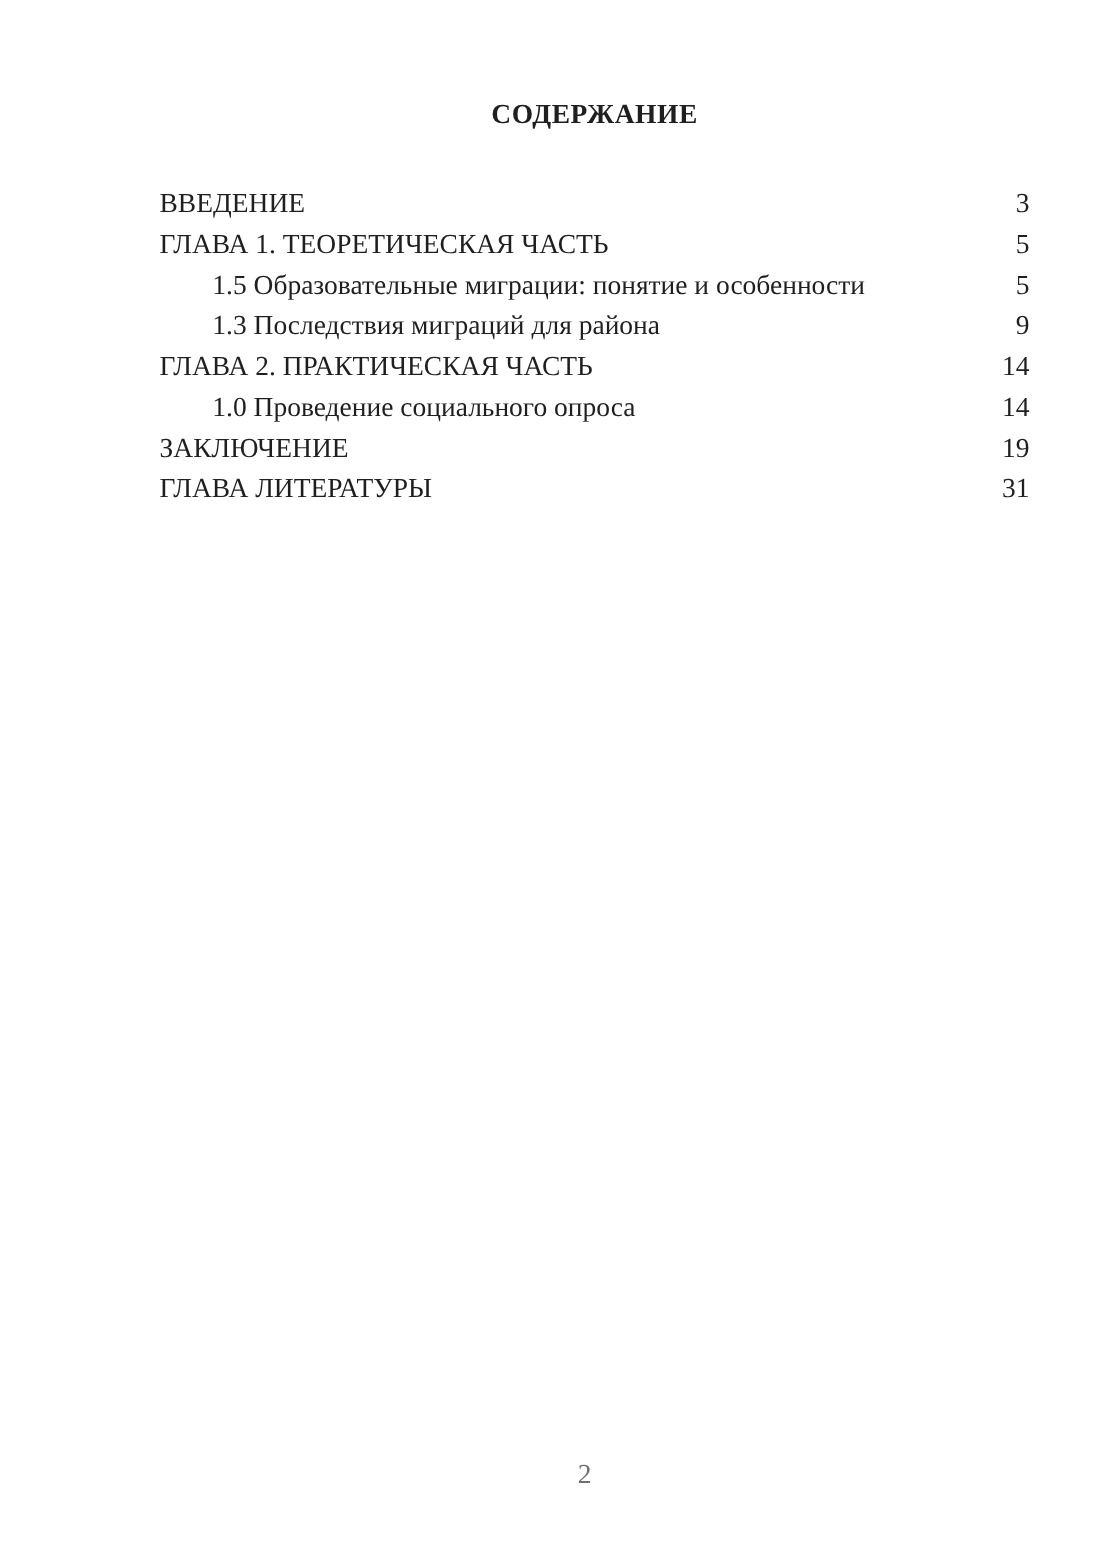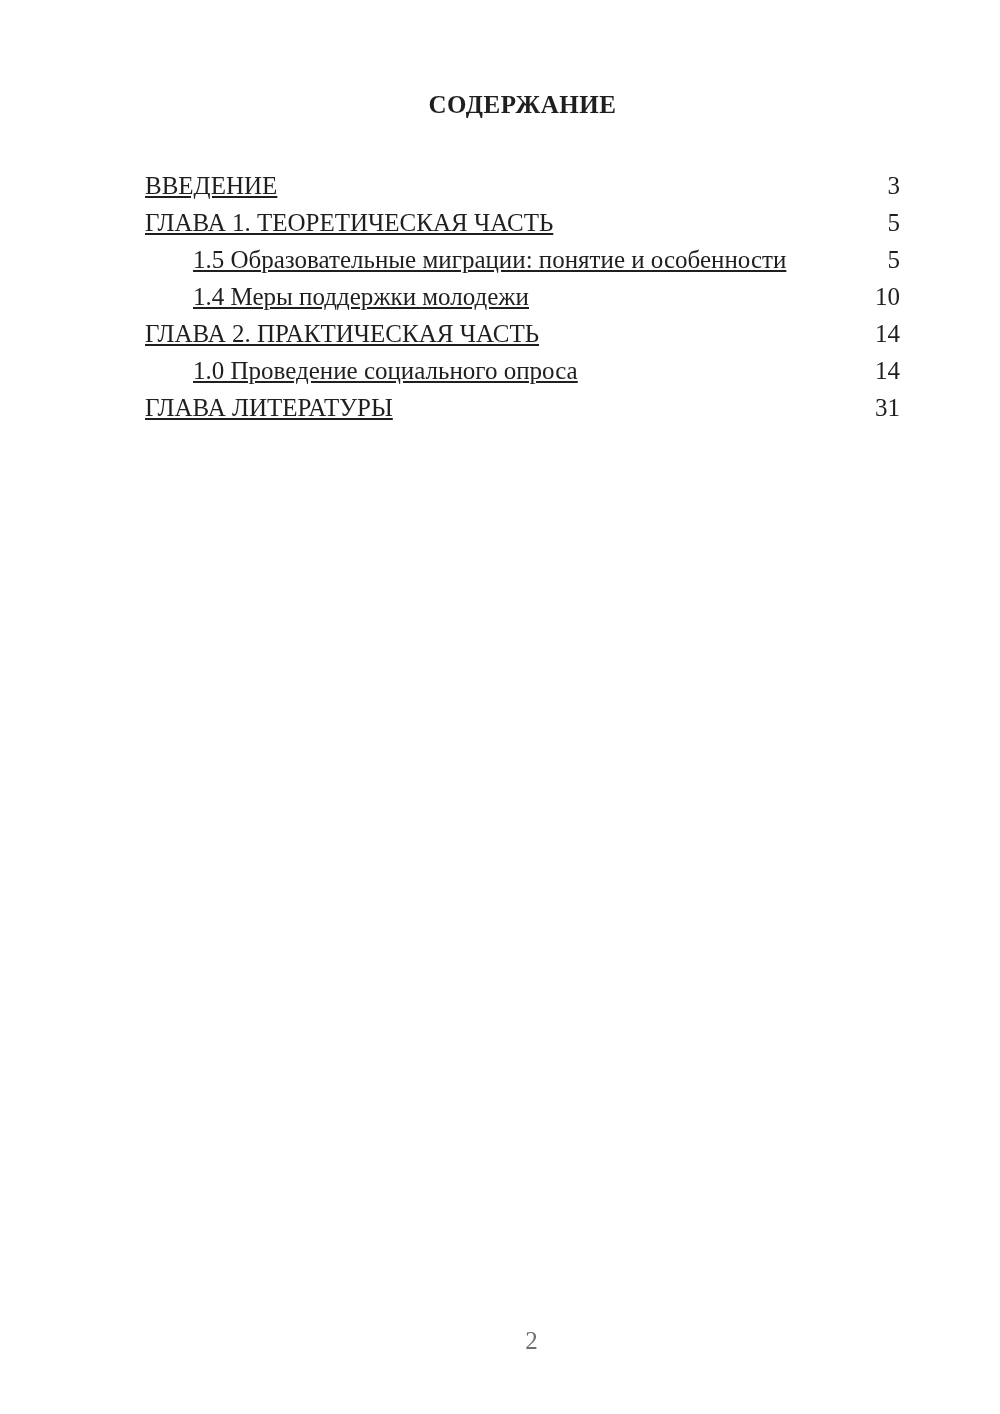--- a/index.html
+++ b/index.html
@@ -16,21 +16,21 @@
     height: 1414px;
     position: relative;
     background: var(--bg-color);
     font-family: "Liberation Serif", "DejaVu Serif", serif;
     color: var(--text-color);
     overflow: hidden;
   }
   .page {
     position: absolute;
     inset: 0;
-    padding: 90px 100px 0 145px; 
+    padding: 90px 64px 0 145px; 
   }
   .doc-title {
     text-align: center;
     font-weight: bold;
     font-size: 25px;
     line-height: 30px;
     letter-spacing: 0.5px;
     margin-bottom: 47px;
   }
   .toc-list {
@@ -40,21 +40,20 @@
     display: flex;
     justify-content: space-between;
     align-items: baseline;
     font-size: 25px;
     line-height: 37px;
     white-space: nowrap;
   }
   .toc-row .label {
     flex: 1 1 auto;
     overflow: hidden;
-    text-decoration: underline;
   }
   .toc-row.sub .label {
     padding-left: 48px;
   }
   .toc-row .pagenum {
     flex: 0 0 auto;
     text-align: right;
     padding-left: 20px;
   }
   .footer-pagenum {
@@ -81,30 +80,34 @@
   </div>
       <div class="toc-row">
     <span class="label">ГЛАВА 1. ТЕОРЕТИЧЕСКАЯ ЧАСТЬ</span>
     <span class="pagenum">5</span>
   </div>
       <div class="toc-row sub">
     <span class="label">1.5 Образовательные миграции: понятие и особенности</span>
     <span class="pagenum">5</span>
   </div>
       <div class="toc-row sub">
-    <span class="label">1.4 Меры поддержки молодежи</span>
-    <span class="pagenum">10</span>
+    <span class="label">1.3 Последствия миграций для района</span>
+    <span class="pagenum">9</span>
   </div>
       <div class="toc-row">
     <span class="label">ГЛАВА 2. ПРАКТИЧЕСКАЯ ЧАСТЬ</span>
     <span class="pagenum">14</span>
   </div>
       <div class="toc-row sub">
     <span class="label">1.0 Проведение социального опроса</span>
     <span class="pagenum">14</span>
+  </div>
+      <div class="toc-row">
+    <span class="label">ЗАКЛЮЧЕНИЕ</span>
+    <span class="pagenum">19</span>
   </div>
       <div class="toc-row">
     <span class="label">ГЛАВА ЛИТЕРАТУРЫ</span>
     <span class="pagenum">31</span>
   </div>
     </div>
 </div>
 
 <div class="footer-pagenum">2</div>
 

